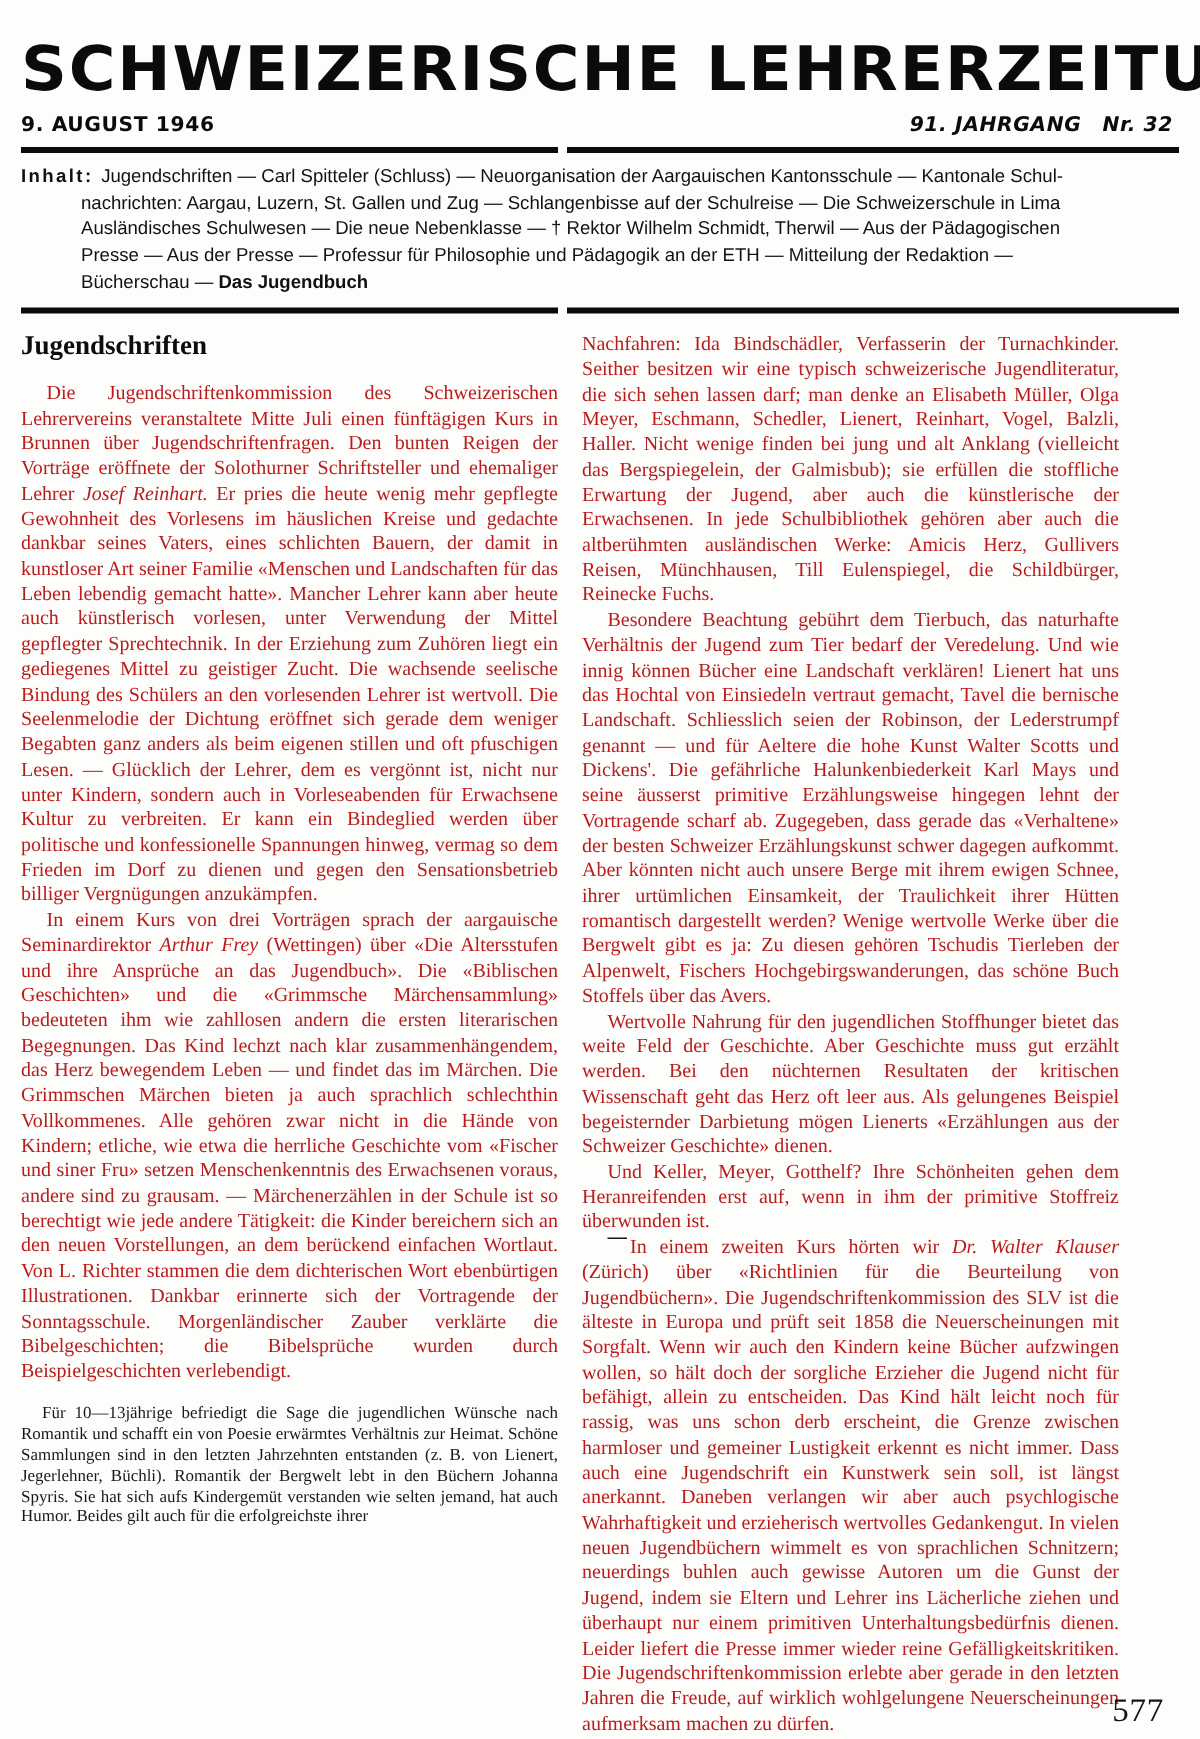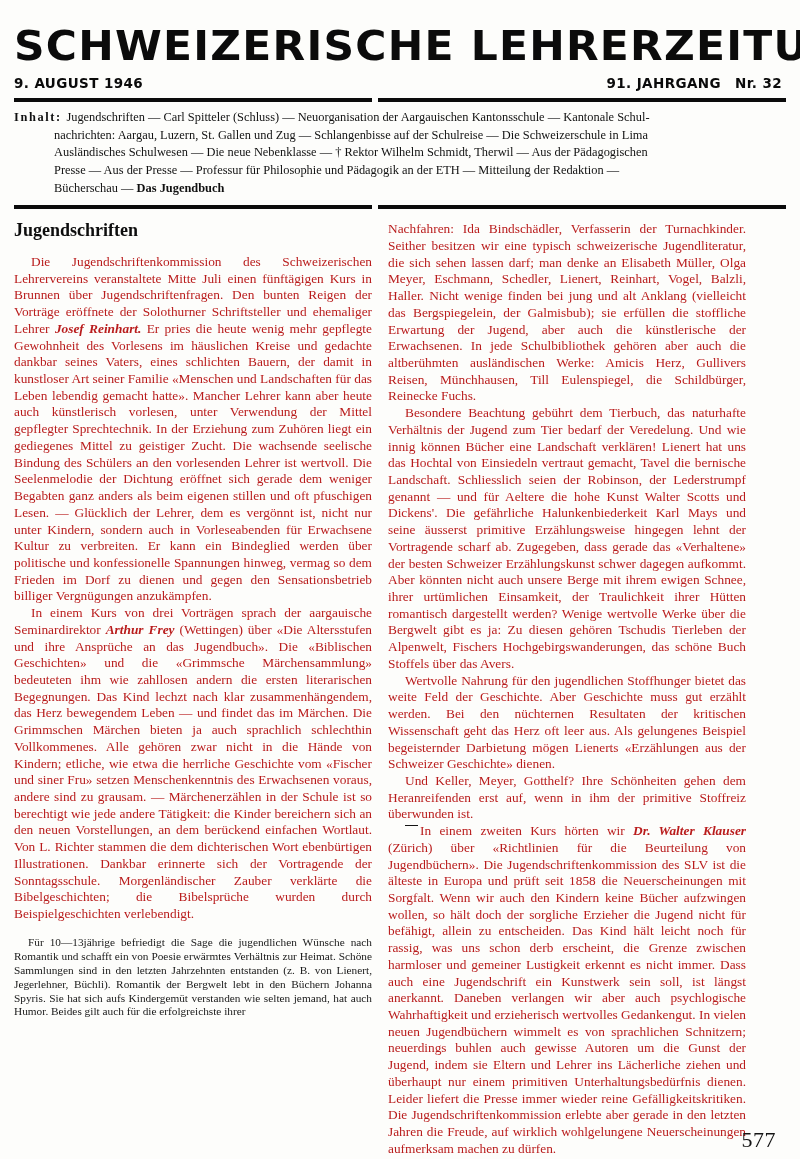--- a/index.html
+++ b/index.html
@@ -50,40 +50,41 @@
     font-family: "DejaVu Sans", "Liberation Sans", sans-serif;
     font-weight: 700;
     font-size: 13.5px;
     letter-spacing: 0.4px;
     color: #0b0b0b;
   }
   .dateline-right {
     display: flex;
     gap: 14px;
     padding-right: 4px;
+    font-style: italic;
   }
 
   
   .split-rule {
     display: flex;
     margin-top: 7px;
     height: 4px;
   }
   .split-rule .seg {
     background: #0b0b0b;
     height: 100%;
   }
   .split-rule .seg-left  { width: 358px; }
   .split-rule .seg-gap   { width: 6px; background: transparent; }
   .split-rule .seg-right { flex: 1; }
 
   
   .inhalt {
     margin-top: 7px;
-    font-family: Liberation Serif, serif;
+    font-family: Liberation Sans, sans-serif;
     font-size: 12.4px;
     line-height: 1.42;
     text-align: justify;
     color: #111;
   }
   .inhalt-label {
     font-weight: 700;
     letter-spacing: 1.6px;
   }
   .inhalt-body { font-weight: 400; }
@@ -134,21 +135,21 @@
     font-size: 11.3px;
     line-height: 1.235;
     text-align: justify;
     text-indent: 14px;
     color: #181818;
     hyphens: auto;
     -webkit-hyphens: auto;
   }
   .small-block { margin-top: 13px; }
 
-  i, .ital { font-style: italic; font-weight: bold; }
+  i, .ital { font-style: italic; }
 
   .dash-lead {
     display: inline-block;
     width: 13px;
     border-top: 1.4px solid #141414;
     vertical-align: 9px;
     margin-right: 2px;
   }
 
   .pagenum {

